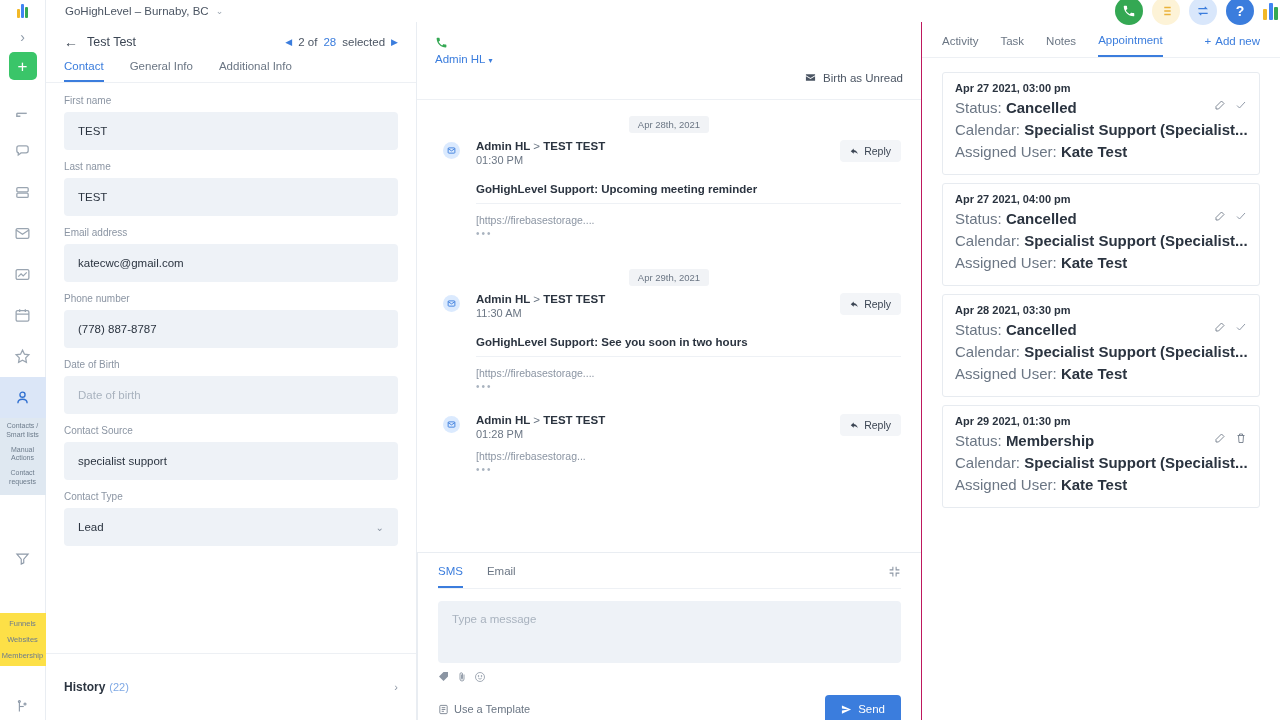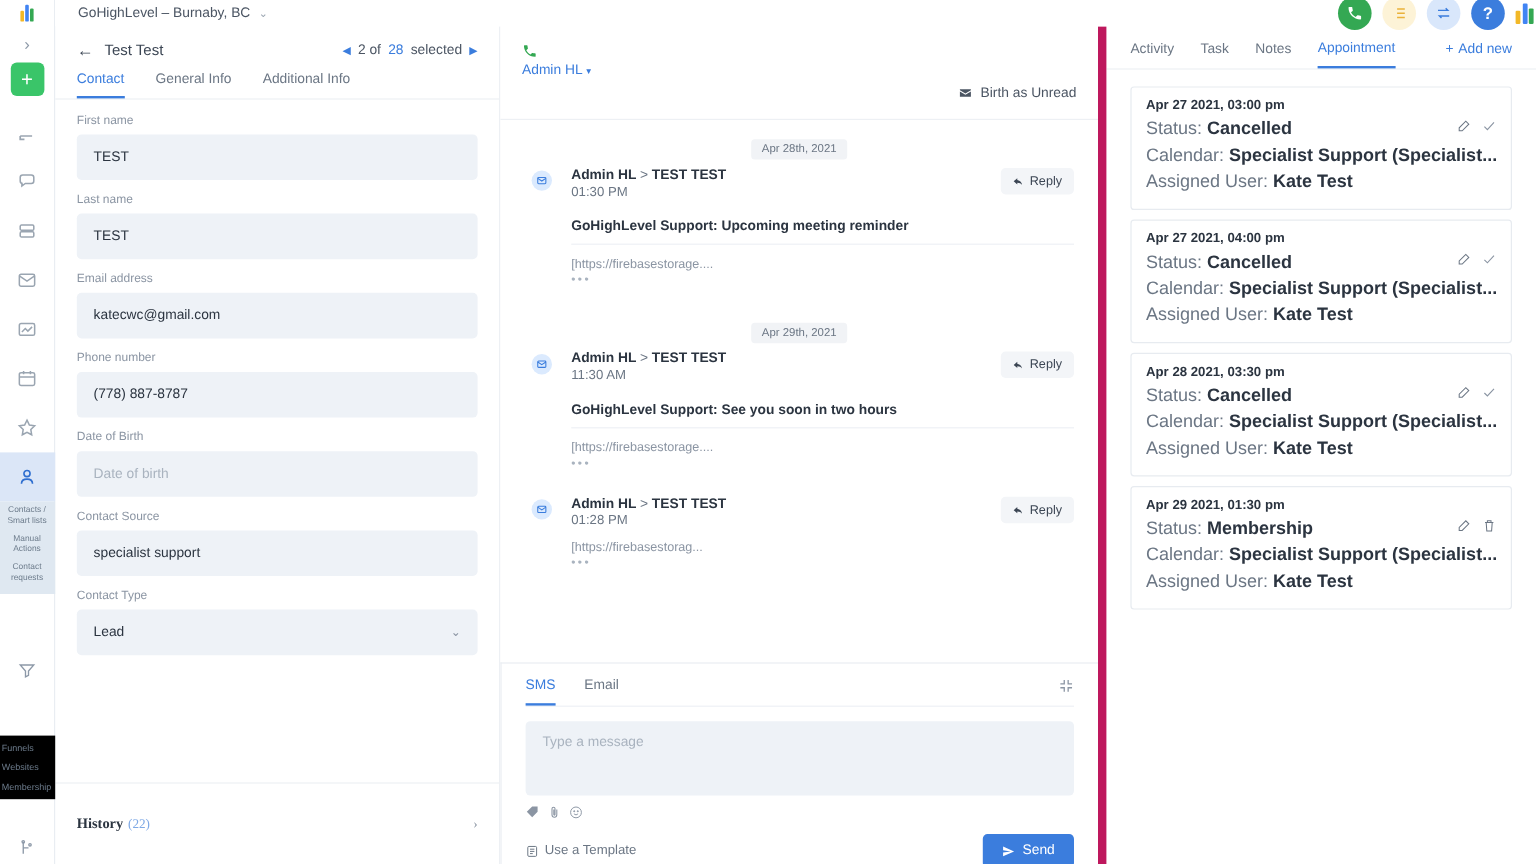--- a/index.html
+++ b/index.html
@@ -44,21 +44,21 @@
     width:46px; background:#dfe8f1; padding:4px 2px 8px;
     display:flex; flex-direction:column; align-items:center; gap:6px;
   }
   .rail-sub span {
     font-size:7px; line-height:1.25; color:#6d7c8c; text-align:center; display:block;
   }
   .rail-gap { flex: 0 0 34px; }
   .rail-filter { width:46px; height:60px; display:flex; align-items:center; justify-content:center; color:#8d99a8; }
   .rail-filter svg { width:15px; height:15px; }
   .rail-gap2 { flex:0 0 24px; }
-  .rail-links { width:46px; background:#000000; padding:6px 2px; display:flex; flex-direction:column; gap:7px; }
+  .rail-links { width:46px; background:#fde047; padding:6px 2px; display:flex; flex-direction:column; align-items:center; gap:7px; }
   .rail-links span { font-size:7.5px; color:#6d7c8c; }
   .rail-bottom { width:46px; flex:1; display:flex; align-items:flex-end; justify-content:center; padding-bottom:6px; color:#8d99a8; }
   .rail-bottom svg { width:15px; height:15px; }
 
   
   .topbar {
     position:absolute; left:46px; top:0; right:0; height:22px;
     display:flex; align-items:center; background:#fff; z-index:5;
   }
   .loc-name { font-size:11.5px; color:#4b5563; margin-left:19px; }
@@ -95,29 +95,29 @@
   .fld-label { font-size:10px; color:#8b95a3; margin-bottom:6px; }
   .fld-input {
     height: 38px; background:#eef2f7; border-radius:4px;
     display:flex; align-items:center; padding: 0 14px;
     font-size:11.5px; color:#2b3440;
   }
   .fld-input.ph { color:#a9b3bf; }
   .fld-input .chev { margin-left:auto; color:#8b95a3; font-size:10px; }
   .cp-foot {
     border-top:1px solid #edf0f4; padding: 26px 18px;
-    display:flex; align-items:center;font-family:Liberation Serif, serif;
+    display:flex; align-items:center;
   }
   .cp-foot .hist { font-size:12px; font-weight:bold; color:#2b3440; }
   .cp-foot .cnt { font-size:11px; color:#7fa9e5; margin-left:4px; font-weight:normal; }
   .cp-foot .chev { margin-left:auto; color:#8b95a3; font-size:11px; }
 
   
   .conv { flex:1; margin-top:22px; height:698px; display:flex; flex-direction:column; background:#fff;
-    border-right:7px solid #be185d; min-width:0; position:relative; }
+    border-right:1px solid #be185d; min-width:0; position:relative; }
   .conv-head { height:78px; border-bottom:1px solid #edf0f4; padding: 14px 18px 0; display:flex; }
   .conv-from { display:flex; flex-direction:column; gap:4px; }
   .conv-from .ph-ico { color:#34a853; width:13px; height:13px; }
   .conv-from .who { font-size:11.5px; color:#3b7ddd; }
   .conv-from .who .cr { font-size:8px; margin-left:3px; }
   .conv-unread { margin-left:auto; display:flex; align-items:center; gap:6px; font-size:11.5px; color:#4b5563; padding-top:20px; }
   .conv-unread svg { width:13px; height:11px; color:#4b5563; }
 
   .thread { flex:1; overflow:hidden; padding: 8px 0 0; position:relative; }
   .daypill { text-align:center; margin: 6px 0 8px; }

